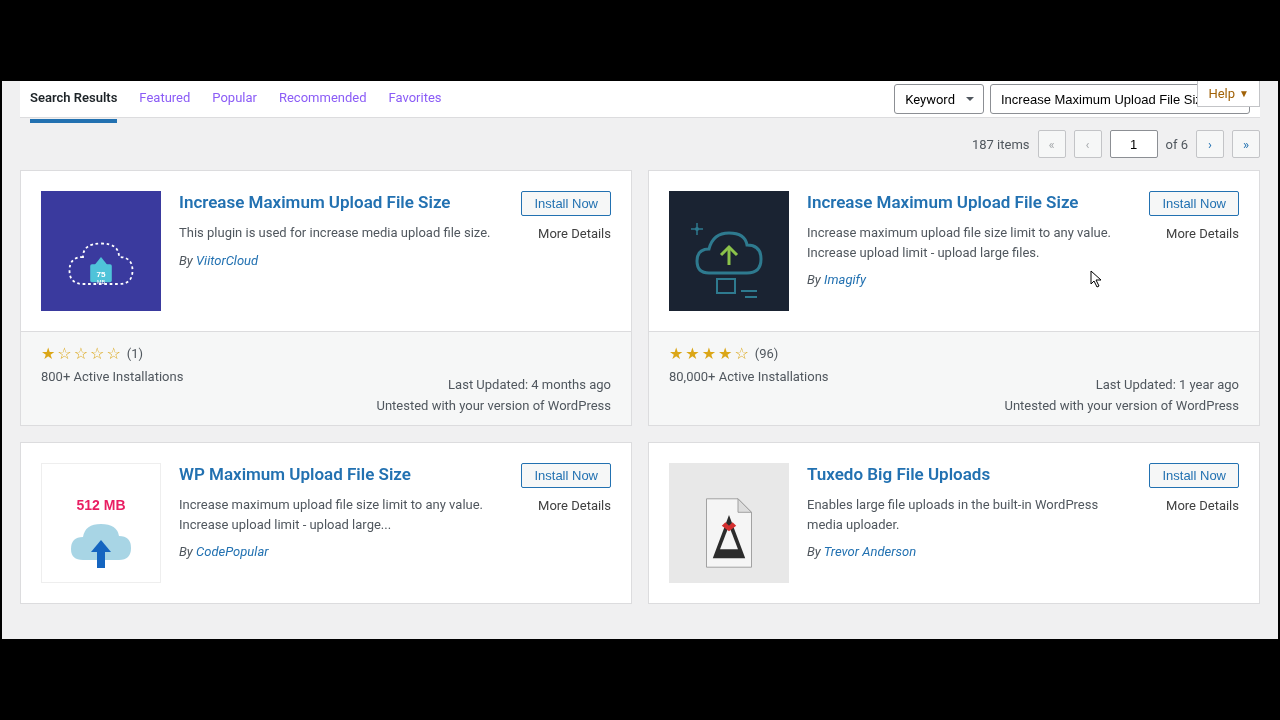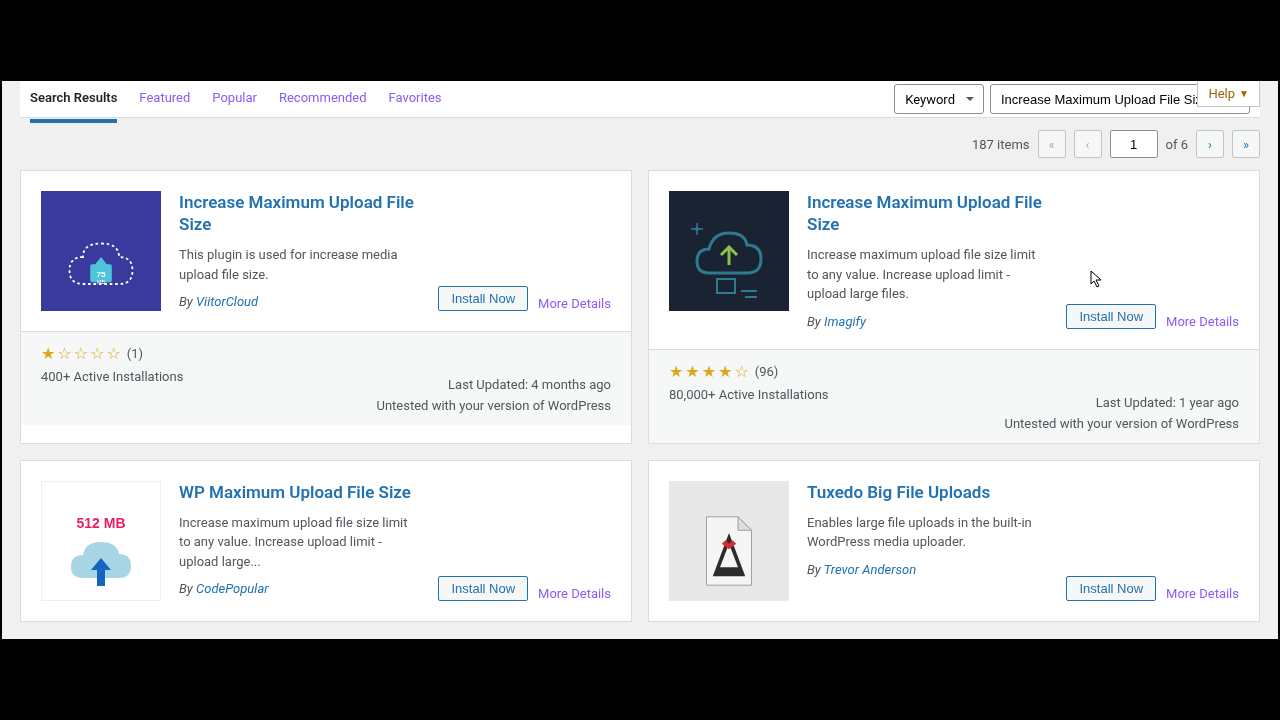--- a/index.html
+++ b/index.html
@@ -25,23 +25,23 @@
 .page-input { width: 48px; height: 28px; border: 1px solid #8c8f94; text-align: center; font-size: 13px; border-radius: 2px; }
 .cards-grid { display: grid; grid-template-columns: 1fr 1fr; gap: 16px; }
 .card { background: #fff; border: 1px solid #dcdcde; }
 .card-top { display: flex; padding: 20px; gap: 18px; }
 .icon-box { width: 120px; height: 120px; flex-shrink: 0; display: flex; align-items: flex-end; justify-content: center; }
 .card-body { flex: 1; min-width: 0; }
 .card-title { font-size: 17px; font-weight: 600; color: #2271b1; margin-bottom: 10px; cursor: pointer; line-height: 1.3; }
 .card-desc { font-size: 13px; color: #50575e; line-height: 1.5; margin-bottom: 10px; }
 .card-by { font-size: 13px; font-style: italic; color: #50575e; }
 .card-by a { color: #2271b1; text-decoration: none; cursor: pointer; }
-.card-actions { display: flex; flex-direction: row; align-items: flex-end; gap: 10px; flex-shrink: 0; }
+.card-actions { display: flex; flex-direction: column; align-items: flex-end; gap: 10px; flex-shrink: 0; }
 .install-btn { border: 1px solid #2271b1; color: #2271b1; background: #f6f7f7; padding: 4px 12px; font-size: 13px; cursor: pointer; border-radius: 2px; }
-.more-link { font-size: 13px; color: #8b5cf6; cursor: pointer; }
+.more-link { font-size: 13px; color: #404040; cursor: pointer; }
 .card-bottom { background: #f6f7f7; border-top: 1px solid #dcdcde; padding: 12px 20px; display: flex; justify-content: space-between; font-size: 13px; color: #50575e; }
 .card-bottom-col { display: flex; flex-direction: column; gap: 6px; }
 .card-bottom-col.right { text-align: right; margin-top: 33px; }
 .stars { display: flex; align-items: center; gap: 2px; }
 .star { color: #dba617; font-size: 16px; }
 .star.empty { color: #dba617; }
 .rating-count { color: #50575e; margin-left: 4px; font-size: 13px; }
 .cursor-icon { position: absolute; left: 1088px; top: 189px; font-size: 14px; color: #000; pointer-events: none; z-index: 10; }
 </style>
 </head>
@@ -110,21 +110,21 @@
       <div class="card-bottom">
         <div class="card-bottom-col">
           <div class="stars">
             <span class="star">★</span>
             <span class="star empty">☆</span>
             <span class="star empty">☆</span>
             <span class="star empty">☆</span>
             <span class="star empty">☆</span>
             <span class="rating-count">(1)</span>
           </div>
-          <div>400+ Active Installations</div>
+          <div>800+ Active Installations</div>
         </div>
         <div class="card-bottom-col right">
           <div>Last Updated: 4 months ago</div>
           <div>Untested with your version of WordPress</div>
         </div>
       </div>
     </div>
 
     <div class="card">
       <div class="card-top">

